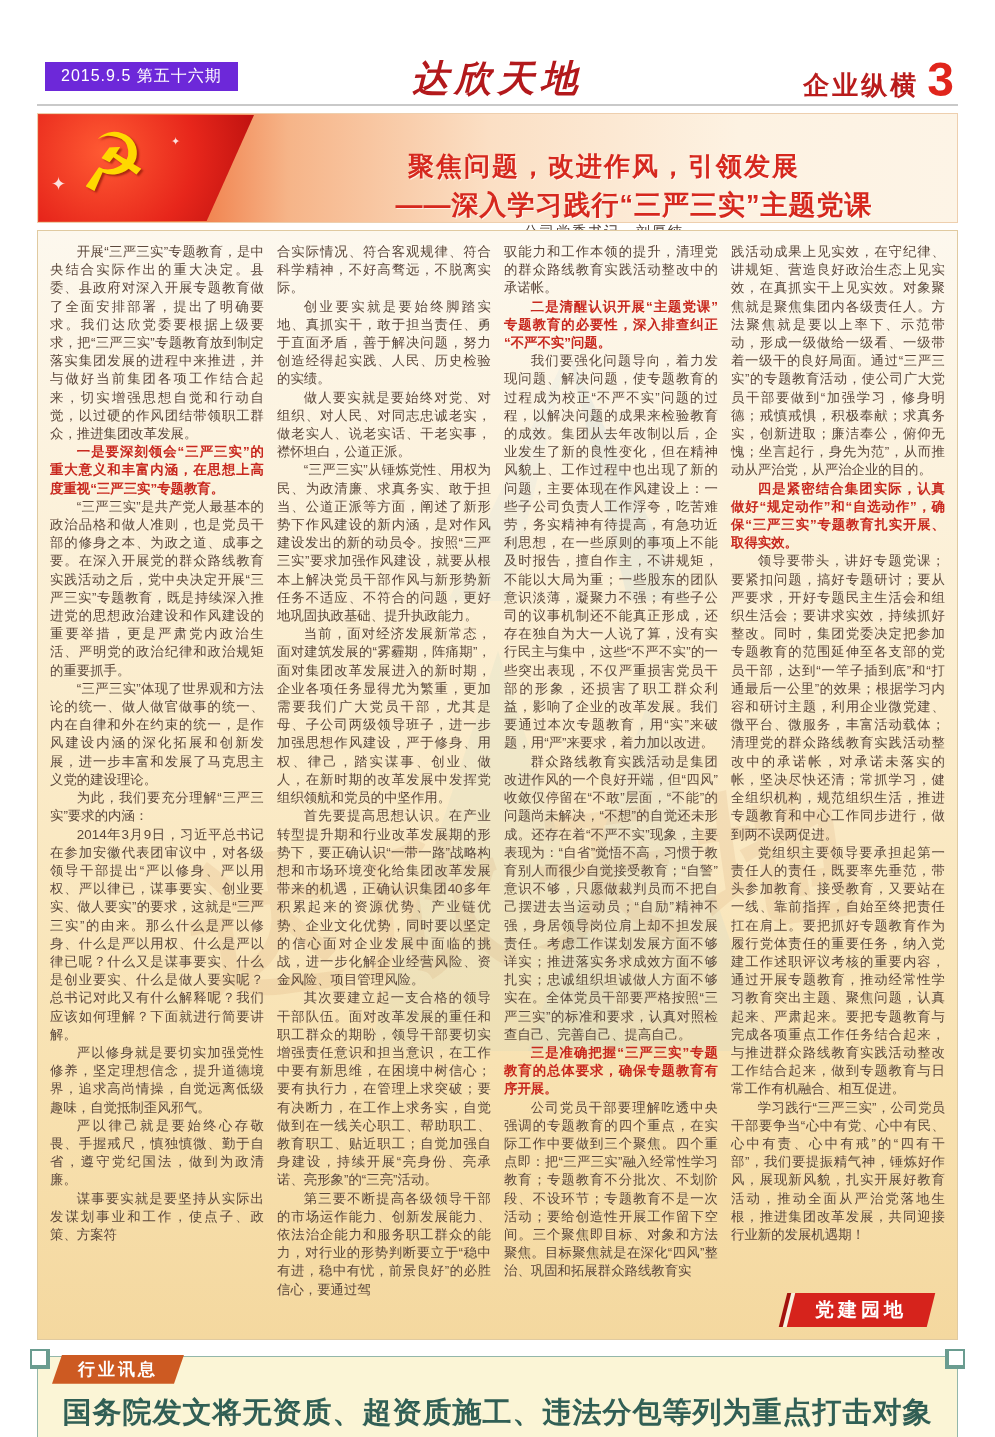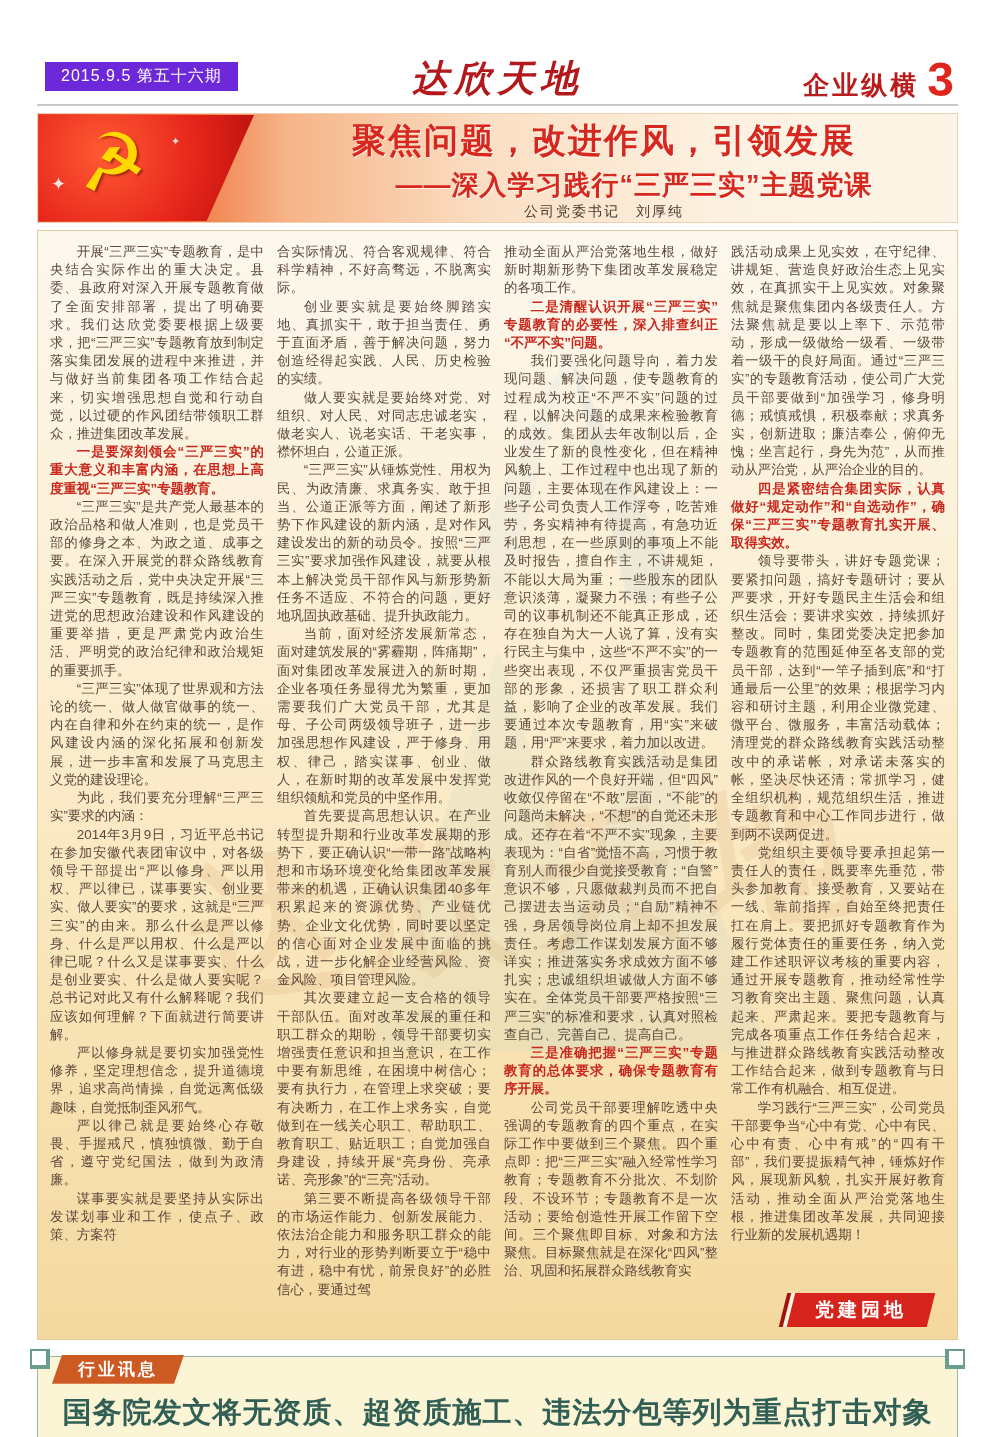--- a/index.html
+++ b/index.html
@@ -24,22 +24,22 @@
   .flag{position:absolute;left:1px;top:1px;bottom:1px;width:215px;overflow:hidden;
         background:radial-gradient(circle at 30% 35%,#ff5a33 0%,#e7261b 55%,#b90f0e 100%);
         clip-path:polygon(0 0,100% 0,78% 100%,0 100%);}
   .emblem{position:absolute;left:38px;top:8px;font-size:78px;line-height:1;color:#ffd800;
           font-family:"DejaVu Sans",sans-serif;text-shadow:2px 2px 2px rgba(120,20,0,.6);
           transform:rotate(-6deg);}
   .spark{position:absolute;color:rgba(255,255,255,.85);font-family:"DejaVu Sans",sans-serif;}
   .sp1{left:12px;top:58px;font-size:18px;}
   .sp2{left:132px;top:20px;font-size:11px;}
   .banner-text{position:absolute;left:225px;right:12px;top:4px;}
-  .b-title{font-size:34px;font-weight:bold;color:#d6281e;letter-spacing:2px;text-align:center;
-           text-shadow:1px 1px 0 rgba(255,255,255,.7);}
+  .b-title{font-size:26px;font-weight:bold;color:#d6281e;letter-spacing:2px;text-align:center;
+           text-shadow:1px 1px 0 rgba(255,255,255,.7);margin-top:31px;}
   .b-sub{font-size:27px;font-weight:bold;color:#d6281e;text-align:center;margin-top:3px;
          padding-left:60px;letter-spacing:1px;text-shadow:1px 1px 0 rgba(255,255,255,.7);}
   .b-byline{font-size:14px;color:#4a3a30;text-align:center;letter-spacing:2px;}
   
   .article{position:relative;margin-top:7px;border:1px solid #e0caa0;
            background:linear-gradient(180deg,#fdf8ee 0%,#fbeccb 45%,#f8e2b2 75%,#f4d89f 100%);
            padding:12px 12px 40px 12px;}
   .wm-tri{position:absolute;left:330px;top:120px;opacity:.5;pointer-events:none;}
   .wm-text{position:absolute;left:150px;top:560px;font-size:150px;font-weight:bold;
            font-family:"DejaVu Serif","Liberation Serif",serif;color:rgba(185,105,45,.10);
@@ -117,22 +117,22 @@
           <p class="cont">合实际情况、符合客观规律、符合科学精神，不好高骛远，不脱离实际。</p>
           <p>创业要实就是要始终脚踏实地、真抓实干，敢于担当责任、勇于直面矛盾，善于解决问题，努力创造经得起实践、人民、历史检验的实绩。</p>
           <p>做人要实就是要始终对党、对组织、对人民、对同志忠诚老实，做老实人、说老实话、干老实事，襟怀坦白，公道正派。</p>
           <p>“三严三实”从锤炼党性、用权为民、为政清廉、求真务实、敢于担当、公道正派等方面，阐述了新形势下作风建设的新内涵，是对作风建设发出的新的动员令。按照“三严三实”要求加强作风建设，就要从根本上解决党员干部作风与新形势新任务不适应、不符合的问题，更好地巩固执政基础、提升执政能力。</p>
           <p>当前，面对经济发展新常态，面对建筑发展的“雾霾期，阵痛期”，面对集团改革发展进入的新时期，企业各项任务显得尤为繁重，更加需要我们广大党员干部，尤其是母、子公司两级领导班子，进一步加强思想作风建设，严于修身、用权、律己，踏实谋事、创业、做人，在新时期的改革发展中发挥党组织领航和党员的中坚作用。</p>
           <p>首先要提高思想认识。在产业转型提升期和行业改革发展期的形势下，要正确认识“一带一路”战略构想和市场环境变化给集团改革发展带来的机遇，正确认识集团40多年积累起来的资源优势、产业链优势、企业文化优势，同时要以坚定的信心面对企业发展中面临的挑战，进一步化解企业经营风险、资金风险、项目管理风险。</p>
           <p>其次要建立起一支合格的领导干部队伍。面对改革发展的重任和职工群众的期盼，领导干部要切实增强责任意识和担当意识，在工作中要有新思维，在困境中树信心；要有执行力，在管理上求突破；要有决断力，在工作上求务实，自觉做到在一线关心职工、帮助职工、教育职工、贴近职工；自觉加强自身建设，持续开展“亮身份、亮承诺、亮形象”的“三亮”活动。</p>
           <p>第三要不断提高各级领导干部的市场运作能力、创新发展能力、依法治企能力和服务职工群众的能力，对行业的形势判断要立于“稳中有进，稳中有忧，前景良好”的必胜信心，要通过驾</p>
         </div>
       <div class="col">
-          <p class="cont">推动全面从严治党落地生根，做好新时期新形势下集团改革发展稳定的各项工作。</p>
-          <p class="lead">二是清醒认识开展“三严三实”专题教育的必要性，深入排查纠正“不严不实”问题。</p>
+          <p class="cont">驭能力和工作本领的提升，清理党的群众路线教育实践活动整改中的承诺帐。</p>
+          <p class="lead">二是清醒认识开展“主题党课”专题教育的必要性，深入排查纠正“不严不实”问题。</p>
           <p>我们要强化问题导向，着力发现问题、解决问题，使专题教育的过程成为校正“不严不实”问题的过程，以解决问题的成果来检验教育的成效。集团从去年改制以后，企业发生了新的良性变化，但在精神风貌上、工作过程中也出现了新的问题，主要体现在作风建设上：一些子公司负责人工作浮夸，吃苦难劳，务实精神有待提高，有急功近利思想，在一些原则的事项上不能及时报告，擅自作主，不讲规矩，不能以大局为重；一些股东的团队意识淡薄，凝聚力不强；有些子公司的议事机制还不能真正形成，还存在独自为大一人说了算，没有实行民主与集中，这些“不严不实”的一些突出表现，不仅严重损害党员干部的形象，还损害了职工群众利益，影响了企业的改革发展。我们要通过本次专题教育，用“实”来破题，用“严”来要求，着力加以改进。</p>
           <p>群众路线教育实践活动是集团改进作风的一个良好开端，但“四风”收敛仅停留在“不敢”层面，“不能”的问题尚未解决，“不想”的自觉还未形成。还存在着“不严不实”现象，主要表现为：“自省”觉悟不高，习惯于教育别人而很少自觉接受教育；“自警”意识不够，只愿做裁判员而不把自己摆进去当运动员；“自励”精神不强，身居领导岗位肩上却不担发展责任。考虑工作谋划发展方面不够详实；推进落实务求成效方面不够扎实；忠诚组织坦诚做人方面不够实在。全体党员干部要严格按照“三严三实”的标准和要求，认真对照检查自己、完善自己、提高自己。</p>
           <p class="lead">三是准确把握“三严三实”专题教育的总体要求，确保专题教育有序开展。</p>
           <p>公司党员干部要理解吃透中央强调的专题教育的四个重点，在实际工作中要做到三个聚焦。四个重点即：把“三严三实”融入经常性学习教育；专题教育不分批次、不划阶段、不设环节；专题教育不是一次活动；要给创造性开展工作留下空间。三个聚焦即目标、对象和方法聚焦。目标聚焦就是在深化“四风”整治、巩固和拓展群众路线教育实</p>
         </div>
       <div class="col">
           <p class="cont">践活动成果上见实效，在守纪律、讲规矩、营造良好政治生态上见实效，在真抓实干上见实效。对象聚焦就是聚焦集团内各级责任人。方法聚焦就是要以上率下、示范带动，形成一级做给一级看、一级带着一级干的良好局面。通过“三严三实”的专题教育活动，使公司广大党员干部要做到“加强学习，修身明德；戒慎戒惧，积极奉献；求真务实，创新进取；廉洁奉公，俯仰无愧；坐言起行，身先为范”，从而推动从严治党，从严治企业的目的。</p>
           <p class="lead">四是紧密结合集团实际，认真做好“规定动作”和“自选动作”，确保“三严三实”专题教育扎实开展、取得实效。</p>
           <p>领导要带头，讲好专题党课；要紧扣问题，搞好专题研讨；要从严要求，开好专题民主生活会和组织生活会；要讲求实效，持续抓好整改。同时，集团党委决定把参加专题教育的范围延伸至各支部的党员干部，达到“一竿子插到底”和“打通最后一公里”的效果；根据学习内容和研讨主题，利用企业微党建、微平台、微服务，丰富活动载体；清理党的群众路线教育实践活动整改中的承诺帐，对承诺未落实的帐，坚决尽快还清；常抓学习，健全组织机构，规范组织生活，推进专题教育和中心工作同步进行，做到两不误两促进。</p>
           <p>党组织主要领导要承担起第一责任人的责任，既要率先垂范，带头参加教育、接受教育，又要站在一线、靠前指挥，自始至终把责任扛在肩上。要把抓好专题教育作为履行党体责任的重要任务，纳入党建工作述职评议考核的重要内容，通过开展专题教育，推动经常性学习教育突出主题、聚焦问题，认真起来、严肃起来。要把专题教育与完成各项重点工作任务结合起来，与推进群众路线教育实践活动整改工作结合起来，做到专题教育与日常工作有机融合、相互促进。</p>

